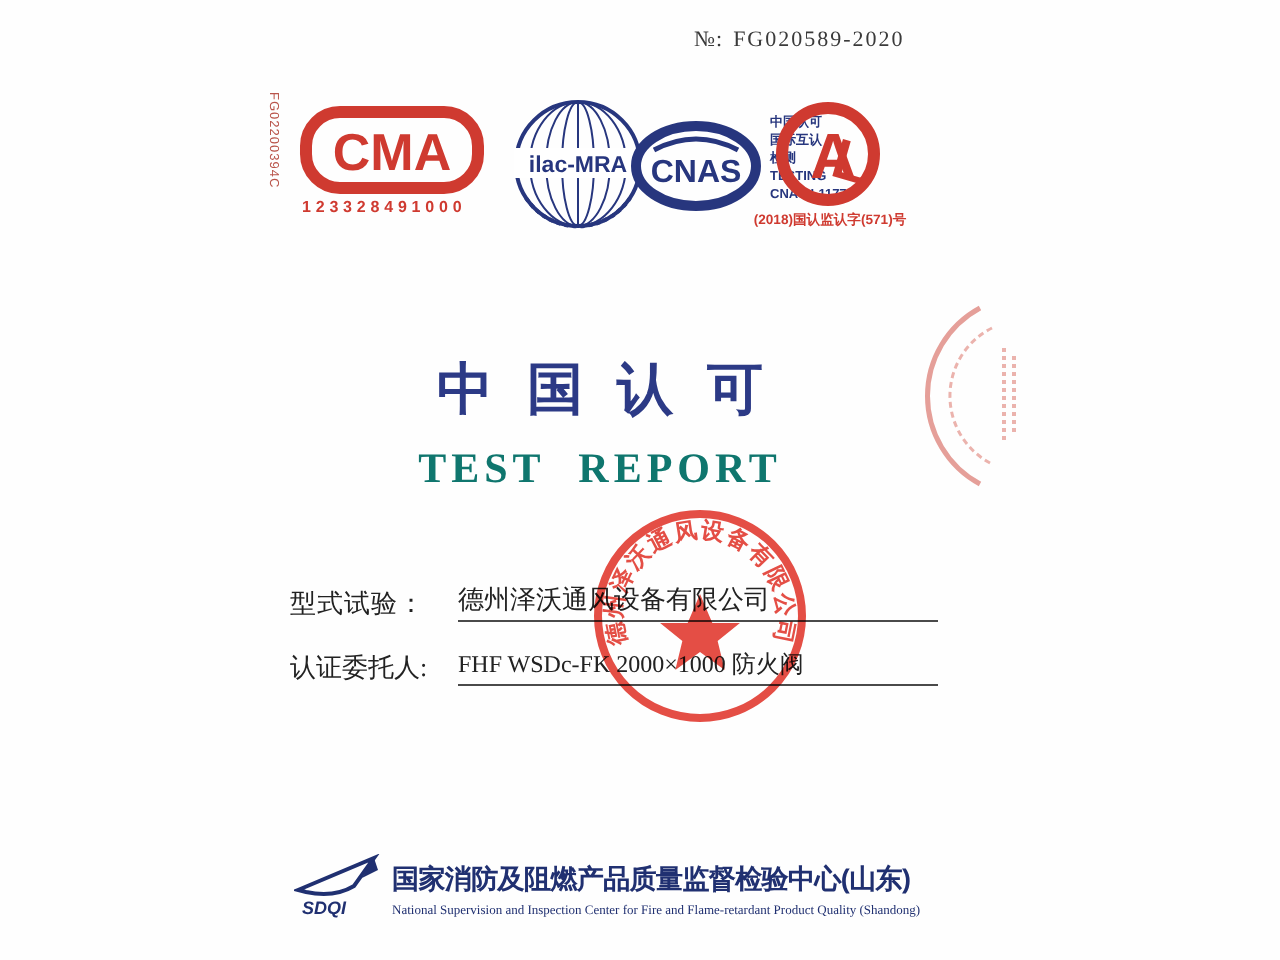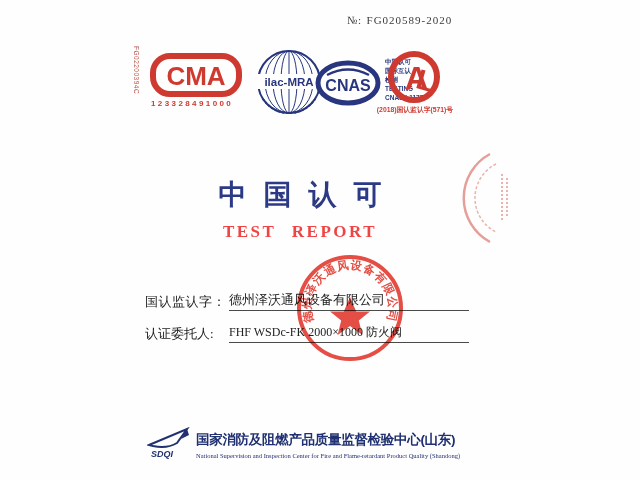--- a/index.html
+++ b/index.html
@@ -35,21 +35,21 @@
     font-size:6.8px;font-weight:bold;color:#cf3a30;
     font-family:"Liberation Sans",sans-serif;white-space:nowrap;
   }
   
   .title-wrap{position:absolute;left:0;top:176px;width:600px;text-align:center;}
   .title-zh{
     font-size:28px;font-weight:bold;color:#2c3a86;letter-spacing:17px;
     text-indent:17px;font-family:"Liberation Serif",serif;
   }
   .title-en{
-    margin-top:8px;font-size:17px;font-weight:bold;color:#ef4444;
+    margin-top:8px;font-size:21px;font-weight:bold;color:#0f766e;
     letter-spacing:2.5px;word-spacing:9px;font-family:"Liberation Serif",serif;
   }
   
   .partial-seal{position:absolute;left:448px;top:150px;opacity:.75;}
   
   .form-row{position:absolute;left:145px;width:330px;font-size:13px;color:#222;}
   .form-row .lbl{display:inline-block;width:84px;letter-spacing:.5px;vertical-align:bottom;}
   .form-row .value-line{
     display:inline-block;width:240px;border-bottom:1px solid #4a4a4a;
     padding-bottom:1px;vertical-align:bottom;white-space:nowrap;
@@ -127,21 +127,21 @@
   </div>
 
   <svg class="partial-seal" width="62" height="96" viewBox="0 0 62 96">
     <path d="M 42 4 A 50 50 0 0 0 42 92" fill="none" stroke="#dd8078" stroke-width="2.5"></path>
     <path d="M 48 14 A 38 38 0 0 0 48 82" fill="none" stroke="#e59a93" stroke-width="1.5" stroke-dasharray="3 2"></path>
     <line x1="54" y1="24" x2="54" y2="72" stroke="#e59a93" stroke-width="2" stroke-dasharray="2 2"></line>
     <line x1="59" y1="28" x2="59" y2="68" stroke="#e59a93" stroke-width="2" stroke-dasharray="2 2"></line>
   </svg>
 
   <div class="form-row row-1">
-    <span class="lbl">国认监认字：</span><span class="value-line">德州泽沃通风设备有限公司</span>
+    <span class="lbl">型式试验：</span><span class="value-line">德州泽沃通风设备有限公司</span>
   </div>
   <div class="form-row row-2">
     <span class="lbl">认证委托人:</span><span class="value-line">FHF WSDc-FK 2000×1000 防火阀</span>
   </div>
 
   <svg class="company-seal" width="116" height="116" viewBox="-58 -58 116 116">
     <circle cx="0" cy="0" r="51" fill="none" stroke="#e23a30" stroke-width="4"></circle>
     <path id="sealArc" d="M -36 15 A 39 39 0 1 1 36 15" fill="none"></path>
     <text font-size="11.5" font-weight="bold" fill="#e23a30" letter-spacing="1">
       <textPath href="#sealArc" startOffset="50%" text-anchor="middle">德州泽沃通风设备有限公司</textPath>

